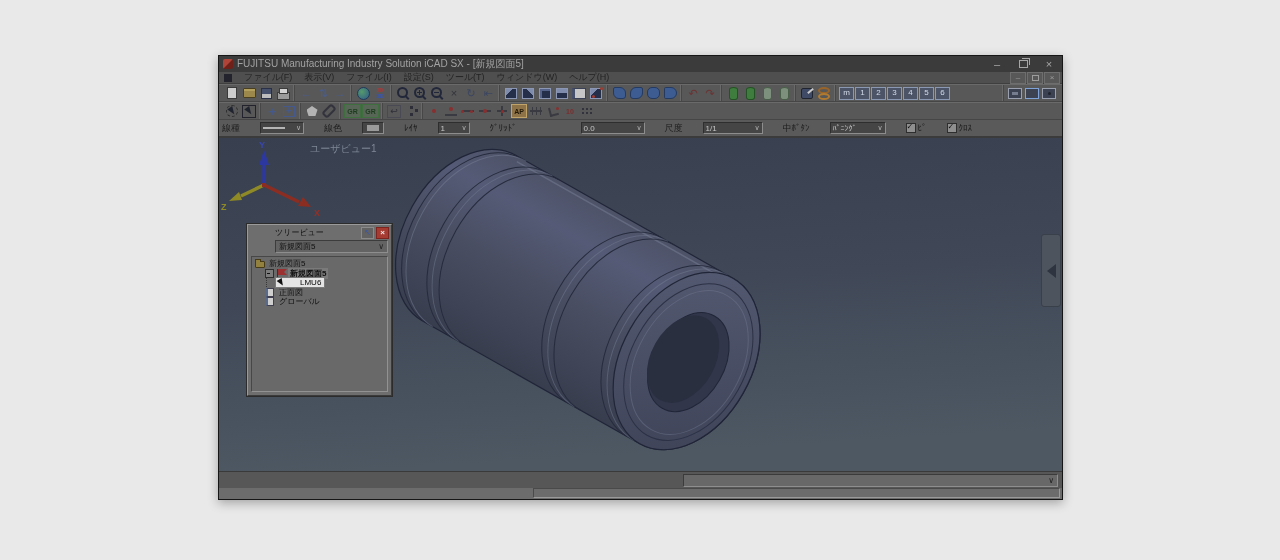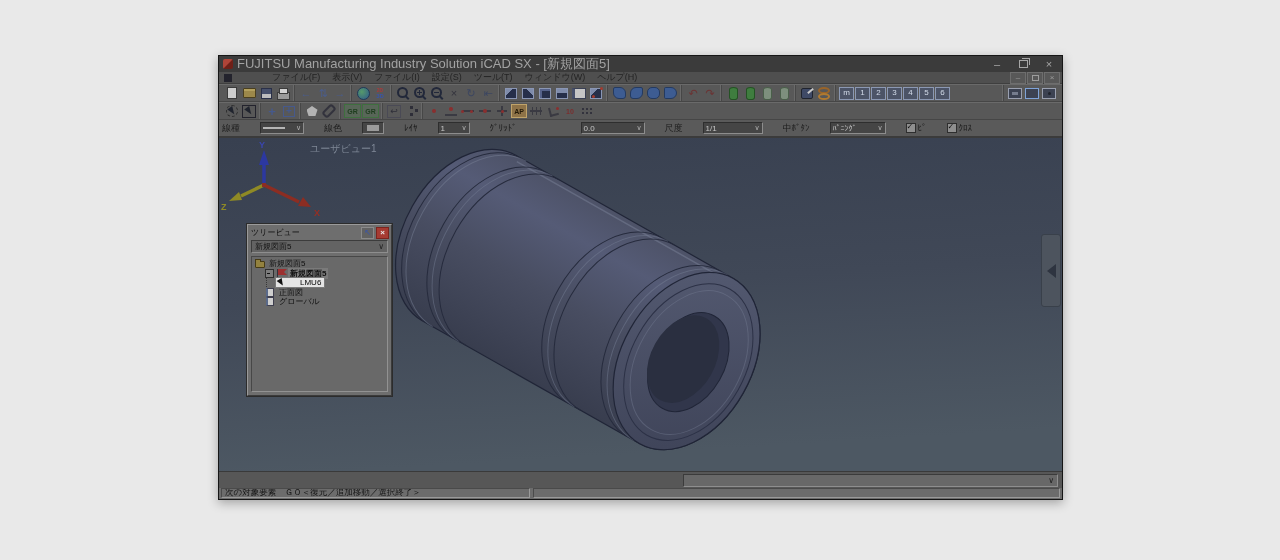--- a/index.html
+++ b/index.html
@@ -3,26 +3,26 @@
 <meta charset="utf-8">
 <style>
   html,body{margin:0;padding:0;}
   .page{position:relative;width:1280px;height:560px;background:#e9e9e9;overflow:hidden;
         font-family:"Liberation Sans","DejaVu Sans",sans-serif;font-size:9px;color:#1a1a1a;}
   .window{position:absolute;left:218px;top:55px;width:845px;height:445px;background:#565656;
           border:1px solid #161616;box-shadow:0 3px 10px rgba(0,0,0,.3);box-sizing:border-box;}
   
   .titlebar{position:absolute;left:0;top:0;right:0;height:16px;background:#3b3b3b;display:flex;align-items:center;}
   .appicon{width:10px;height:10px;margin:0 4px;background:linear-gradient(135deg,#b04438 45%,#6f2018 55%);border-radius:2px;flex:none;}
-  .title{color:#a2a2a2;font-size:13px;white-space:nowrap;overflow:hidden;flex:1;}
+  .title{color:#a2a2a2;font-size:10px;white-space:nowrap;overflow:hidden;flex:1;}
   .wctl{width:26px;height:16px;display:flex;align-items:center;justify-content:center;color:#a6a6a6;font-size:11px;line-height:1;position:relative;}
   .rest-glyph{width:7px;height:6px;border:1px solid #a6a6a6;position:relative;}
   .rest-glyph::before{content:"";position:absolute;left:2px;top:-3px;width:7px;height:6px;border:1px solid #a6a6a6;border-bottom:none;border-left:none;}
   
-  .menubar{position:absolute;left:0;top:16px;right:0;height:12px;background:#4f4f4f;display:flex;align-items:center;border-bottom:1px solid #3f3f3f;box-sizing:border-box;gap:28px;}
+  .menubar{position:absolute;left:0;top:16px;right:0;height:12px;background:#4f4f4f;display:flex;align-items:center;border-bottom:1px solid #3f3f3f;box-sizing:border-box;}
   .childicon{width:8px;height:8px;background:#23232d;margin:0 6px 0 5px;flex:none;}
   .menu-item{padding:0 6px;color:#232323;white-space:nowrap;}
   .childctl{position:absolute;right:2px;top:0;height:12px;display:flex;align-items:center;}
   .cbtn{width:14px;height:10px;border:1px solid #6e6e6e;background:#585858;color:#9d9d9d;font-size:8px;display:flex;align-items:center;justify-content:center;margin-left:1px;line-height:1;}
   .crest{width:5px;height:4px;border:1px solid #9d9d9d;}
   
   .tbrow{position:absolute;left:0;right:0;height:18px;background:#585858;display:flex;align-items:center;
          border-top:1px solid #6a6a6a;border-bottom:1px solid #464646;box-sizing:border-box;padding:0 2px;}
   #tb1{top:28px;} #tb2{top:46px;}
   .tgroup{display:flex;align-items:center;gap:1px;padding:0 3px;border-left:1px solid #474747;box-shadow:-1px 0 0 #696969;height:16px;}
@@ -112,21 +112,21 @@
   
   .viewport{position:absolute;left:0;top:82px;right:0;height:333px;overflow:hidden;}
   .vp-svg{position:absolute;inset:0;width:100%;height:100%;display:block;}
   .vp-label{position:absolute;left:91px;top:4px;color:#7f8897;font-size:10px;text-align:center;}
   .axis-text{font-size:9px;font-weight:bold;}
   .collapse-tab{position:absolute;left:822px;top:96px;width:20px;height:73px;background:#4d545e;border:1px solid #39404a;border-radius:3px;
                 display:flex;align-items:center;justify-content:center;box-sizing:border-box;}
   .collapse-tab::before{content:"";width:0;height:0;border-top:7px solid transparent;border-bottom:7px solid transparent;border-right:9px solid #2e3440;}
   
   .treepanel{position:absolute;left:28px;top:86px;width:145px;height:172px;background:#6e6e6e;
-             border:1px solid;border-color:#9a9a9a #3b3b3b #3b3b3b #9a9a9a;outline:1px solid #2c2c2c;box-sizing:border-box;color:#0f0f0f;}
+             border:1px solid;border-color:#9a9a9a #3b3b3b #3b3b3b #9a9a9a;outline:1px solid #2c2c2c;box-sizing:border-box;color:#0f0f0f;padding-left:24px;}
   .tp-title{height:13px;display:flex;align-items:center;padding:1px 2px 0 3px;font-size:8px;}
   .tp-btns{margin-left:auto;display:flex;gap:2px;}
   .tp-btn{width:11px;height:10px;border:1px solid #8a8a8a;background:#626262;color:#3a55a8;font-size:8px;display:flex;align-items:center;justify-content:center;line-height:1;}
   .tp-close{background:#a63b32;border-color:#7c241d;color:#e8e8e8;font-weight:bold;}
   .tp-combo{margin:1px 3px;height:13px;background:#636363;border:1px solid;border-color:#3c3c3c #8e8e8e #8e8e8e #3c3c3c;
             display:flex;align-items:center;padding:0 3px;font-size:8px;box-sizing:border-box;}
   .tp-combo .arr{margin-left:auto;color:#222;font-size:8px;}
   .tp-tree{position:absolute;left:3px;right:3px;top:31px;bottom:3px;background:#696969;
            border:1px solid;border-color:#474747 #929292 #929292 #474747;overflow:hidden;padding:2px 0;}
   .tline{position:absolute;left:14px;top:16px;height:30px;border-left:1px dotted #383838;}
@@ -431,20 +431,17 @@
     </div>
 
     <div class="cmdrow">
       <div class="cmd-combo">
         <span></span>
         <span class="arr">∨</span>
       </div>
     </div>
 
     <div class="statusrow">
-      <div class="sbox sbox1">
-        <span>次の対象要素　ＧＯ＜復元／追加移動／選択終了＞</span>
-      </div>
       <div class="sbox sbox2"></div>
     </div>
 
   </div>
 </div>
 
 </body></html>

